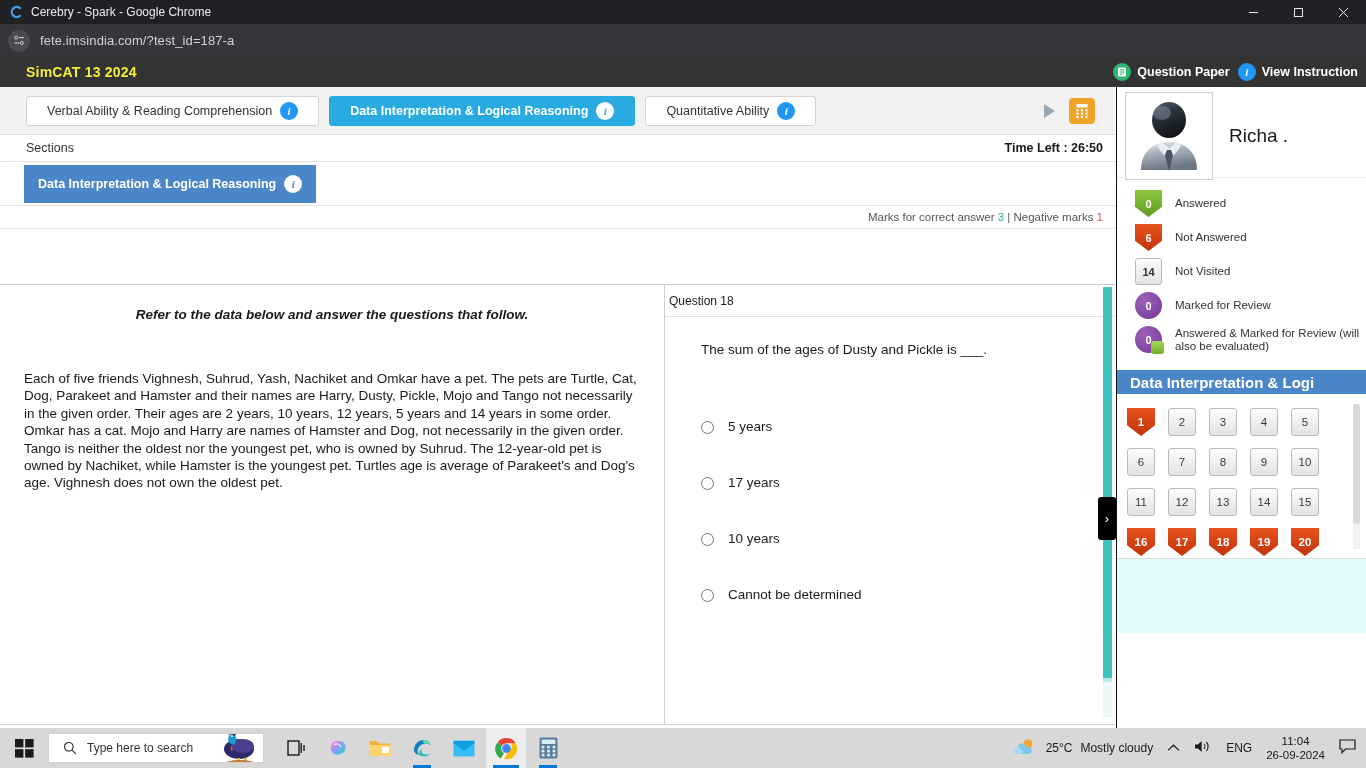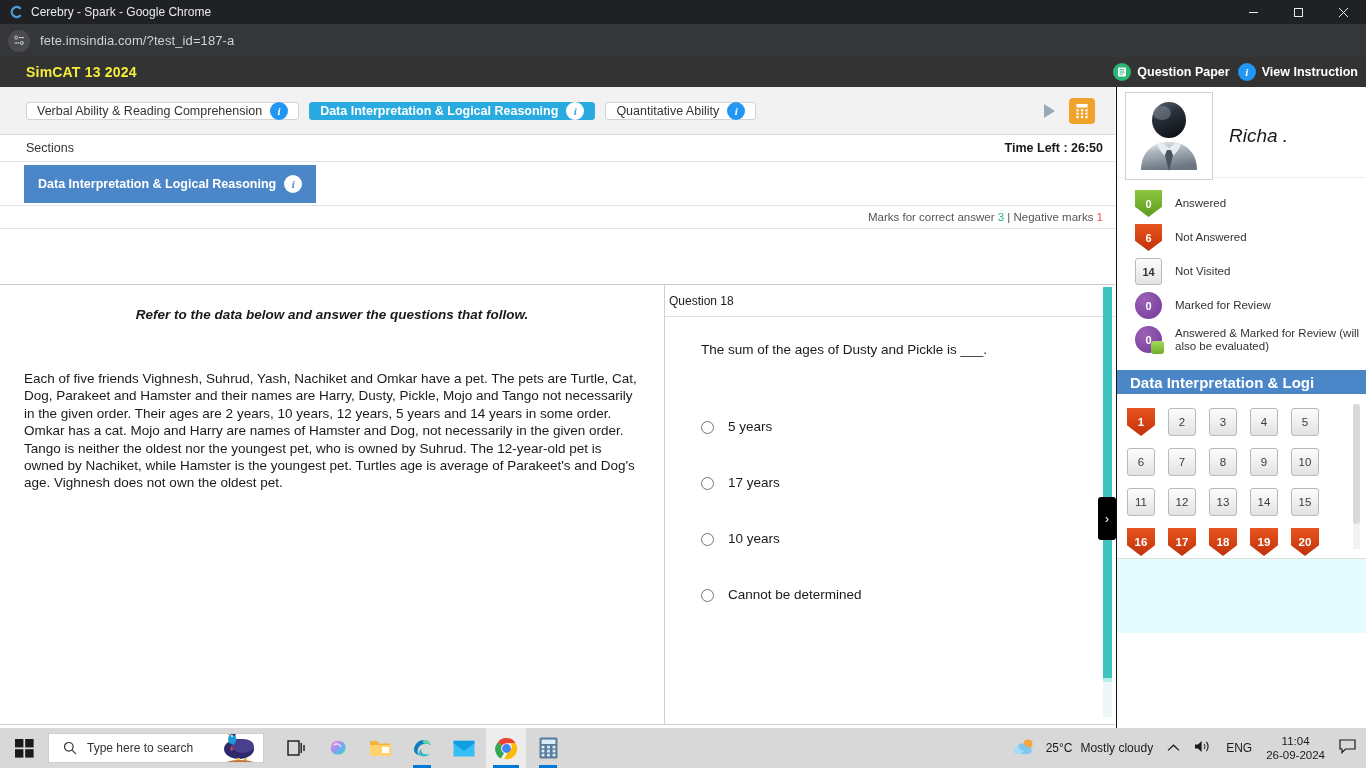--- a/index.html
+++ b/index.html
@@ -63,22 +63,22 @@
   .left-col {
     position: absolute; left: 0; top: 30px; width: 1115px; height: 681px;
     background: #fff;
   }
 
   .section-tabs {
     height: 48px; background: #f2f2f2; border-bottom: 1px solid #ddd;
     display: flex; align-items: center; padding-left: 26px; gap: 10px; position: relative;
   }
   .sec-tab {
-    height: 18px; border: 1px solid #d3d3d3; background: #fff; border-radius: 3px;
-    display: flex; align-items: center; gap: 8px; padding: 0 10px;
+    height: 30px; border: 1px solid #d3d3d3; background: #fff; border-radius: 3px;
+    display: flex; align-items: center; gap: 8px; padding: 0 20px;
     font-size: 12.5px; color: #333; white-space: nowrap;
   }
   .sec-tab.active { background: #29abe2; border-color: #29abe2; color: #fff; font-weight: bold; }
   .sec-tab.active .ic-blue { background: #fff; color: #29abe2; }
   .tabs-tools {
     position: absolute; right: 6px; top: 0; height: 48px; display: flex;
     align-items: center; gap: 14px; padding-right: 14px;
   }
   .play-tri {
     width: 0; height: 0; border-left: 11px solid #9aa8b4;
@@ -188,21 +188,20 @@
   .right-btns { display: flex; gap: 14px; margin-left: auto; margin-right: 70px; }
 
   
   .right-panel {
     position: absolute; left: 1116px; top: 30px; width: 250px; height: 681px;
     background: #fff; border-left: 1px solid #111;
   }
   .profile {
     height: 90px; display: flex; align-items: center; gap: 16px; padding: 8px 0 0 8px;
     background: #fff;
-    font-style: italic;
   }
   .avatar {
     width: 88px; height: 88px; border: 1px solid #cfcfcf; background: #fff;
     display: flex; align-items: center; justify-content: center; flex: 0 0 auto;
   }
   .user-name { font-size: 19px; color: #1a1a1a; }
 
   .legend {
     padding: 12px 0 10px 18px; background: #fff; border-top: 1px solid #efefef;
   }

